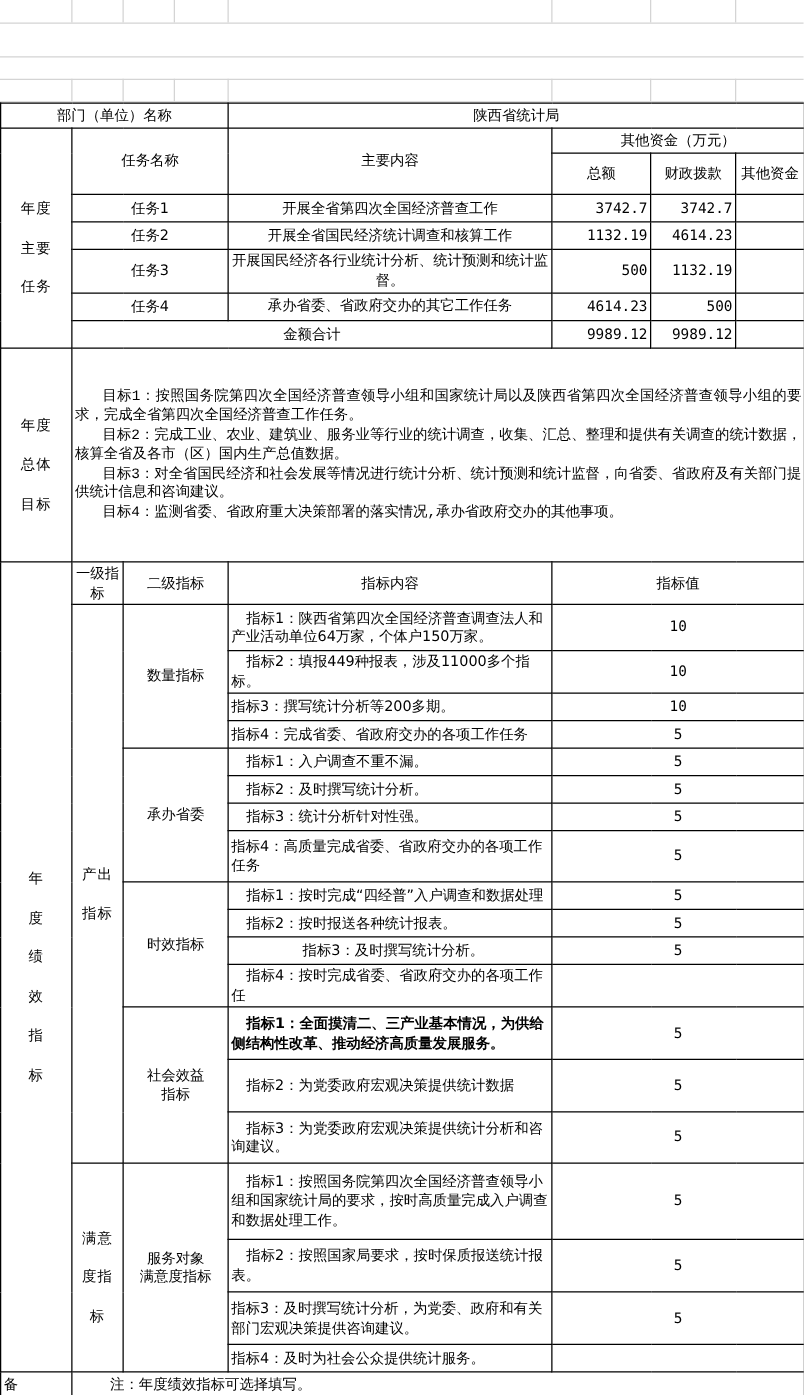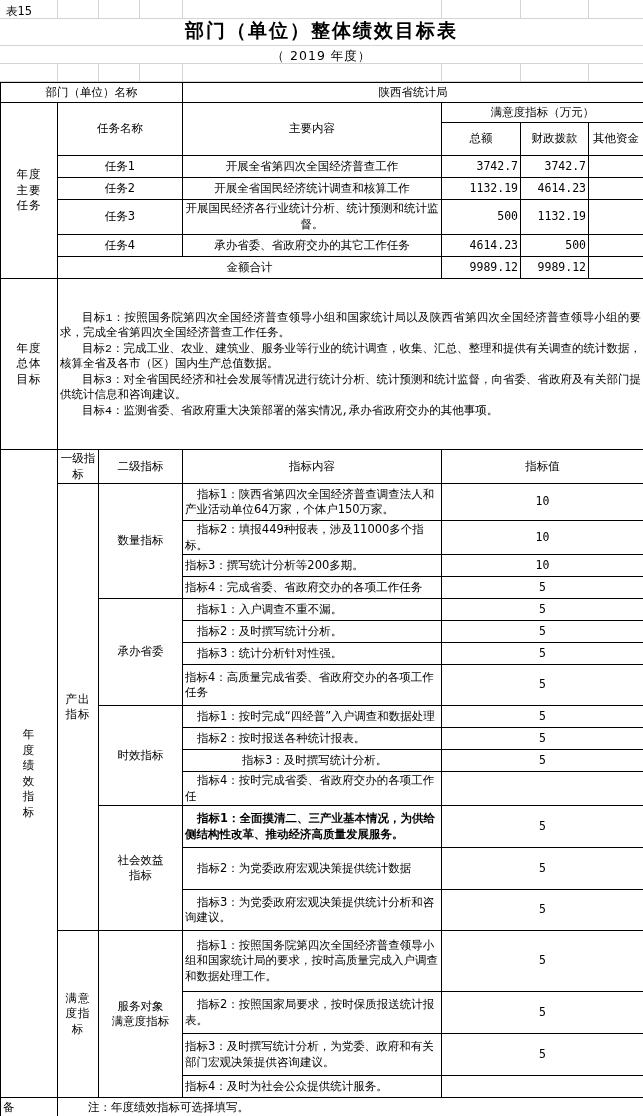--- a/index.html
+++ b/index.html
@@ -30,21 +30,21 @@
     word-break:break-all;
   }
   .ctr{text-align:center;}
   .rt{text-align:right;padding-right:4px;}
   .lf{text-align:left;}
   .mono{font-family:"DejaVu Sans Mono","Liberation Mono",monospace;font-size:11px;}
   .hdr{text-align:center;font-size:12px;}
   .vlabel{
     text-align:center;font-size:12px;line-height:1.5;letter-spacing:1px;
   }
-  .vlabel span{display:block;}
+  .vlabel span{display:block;margin-top:16px;}
   .narrow{font-size:11px;line-height:1.35;}
   .indent{text-indent:12px;display:block;}
   .noindent{display:block;}
   .goals{font-size:11.5px;line-height:1.55;padding:5px 6px 5px 6px;text-align:justify;font-family:Liberation Mono, monospace;}
   .goals p{margin:0;text-indent:22px;}
   .note{font-size:12px;}
   .note .sp{display:inline-block;width:28px;}
 
   
   .titlewrap{position:absolute;left:0;top:0;width:643px;height:82px;}
@@ -78,25 +78,20 @@
     <div class="gz-col" style="left:588px;height:18px;"></div>
     <div class="gz-col" style="left:57px;top:63px;height:18px;"></div>
     <div class="gz-col" style="left:98px;top:63px;height:18px;"></div>
     <div class="gz-col" style="left:139px;top:63px;height:18px;"></div>
     <div class="gz-col" style="left:182px;top:63px;height:18px;"></div>
     <div class="gz-col" style="left:441px;top:63px;height:18px;"></div>
     <div class="gz-col" style="left:520px;top:63px;height:18px;"></div>
     <div class="gz-col" style="left:588px;top:63px;height:18px;"></div>
   </div>
 
-  <div class="titlewrap">
-    <div class="tablenum">表15</div>
-    <div class="maintitle">部门（单位）整体绩效目标表</div>
-    <div class="subtitle">（ 2019 年度）</div>
-  </div>
 
   <table class="main">
     <colgroup>
       <col style="width:57px">
         <col style="width:41px">
         <col style="width:84px">
       <col style="width:259px">
         <col style="width:79px">
         <col style="width:68px">
         <col style="width:55px">
@@ -107,21 +102,21 @@
           <td class="hdr" colspan="4">陕西省统计局</td>
         </tr>
         <tr>
           <td class="vlabel" rowspan="7">
             <span>年度</span>
             <span>主要</span>
             <span>任务</span>
           </td>
           <td class="hdr" rowspan="2" colspan="2">任务名称</td>
           <td class="hdr" rowspan="2">主要内容</td>
-          <td class="hdr" colspan="3" style="height: 17px;">满意度指标（万元）</td>
+          <td class="hdr" colspan="3" style="height: 17px;">其他资金（万元）</td>
         </tr>
         <tr>
           <td class="hdr" style="height: 30px;">总额</td>
           <td class="hdr">财政拨款</td>
           <td class="hdr narrow">其他资金</td>
         </tr>
         <tr>
           <td class="ctr" colspan="2">任务1</td>
           <td class="ctr" style="height: 19px;">开展全省第四次全国经济普查工作</td>
           <td class="rt mono">3742.7</td>

